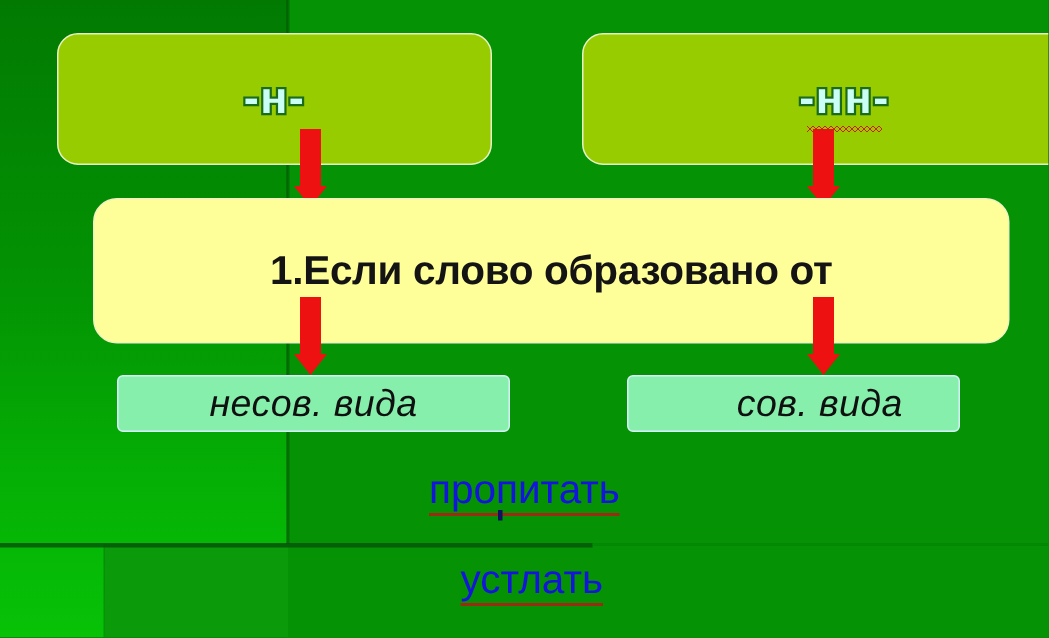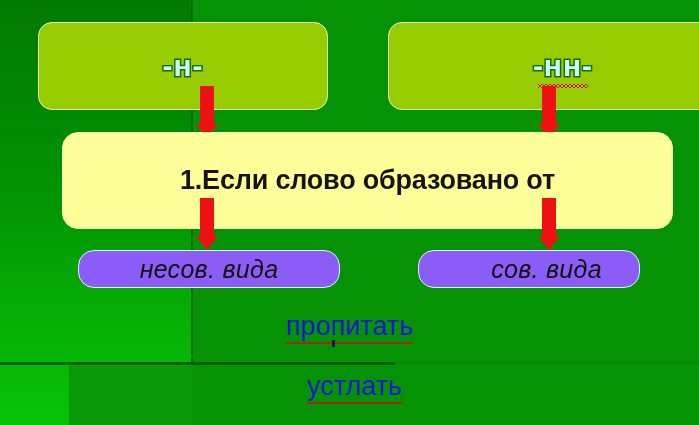--- a/index.html
+++ b/index.html
@@ -139,23 +139,23 @@
   }
   .rule-text {
     font-size: 27px;
     font-weight: bold;
     color: #141414;
     line-height: 1.13;
     letter-spacing: -0.2px;
   }
 
   .box-cyan {
-    background: #8b5cf6;
+    background: #86efac;
     border: 1px solid #d8f2fb;
-    border-radius: 16px;
+    border-radius: 4px;
     height: 38px;
   }
   #box-nesov { left: 78px;  top: 250px; width: 262px; }
   #box-sov   { left: 418px; top: 250px; width: 222px; padding-left: 35px; }
   .cyan-text {
     font-size: 25px;
     font-style: italic;
     color: #101010;
     letter-spacing: .3px;
   }

